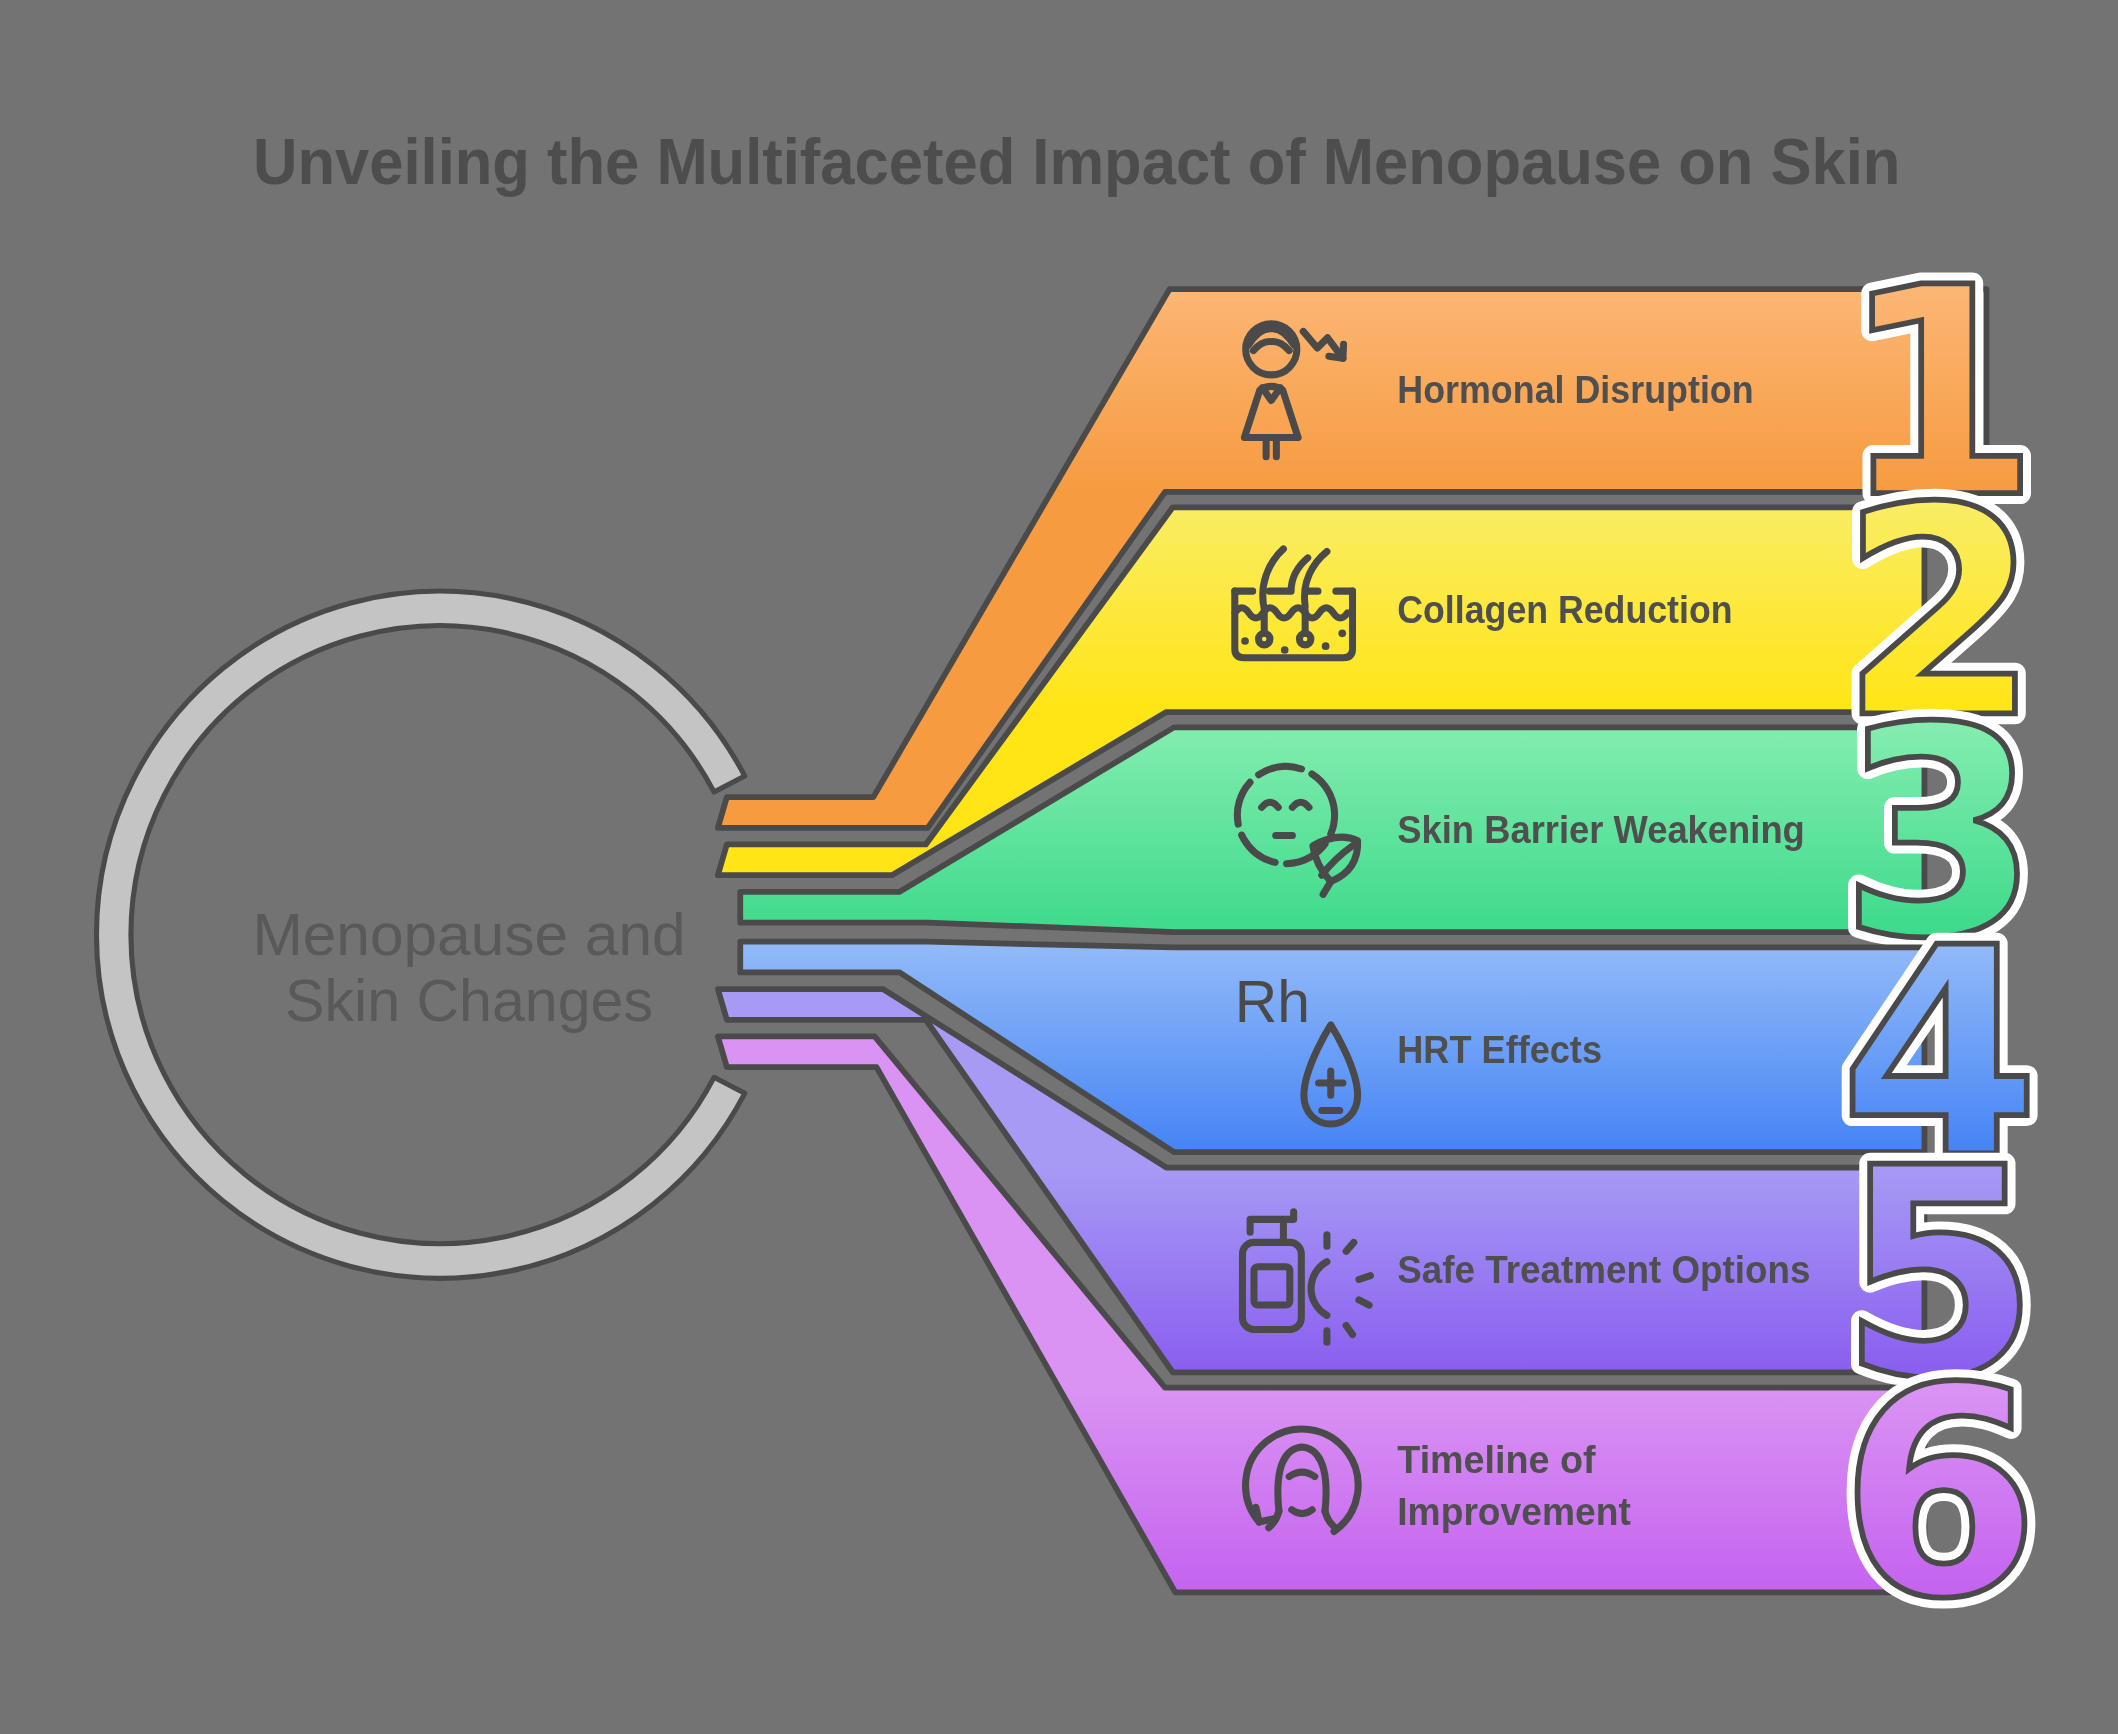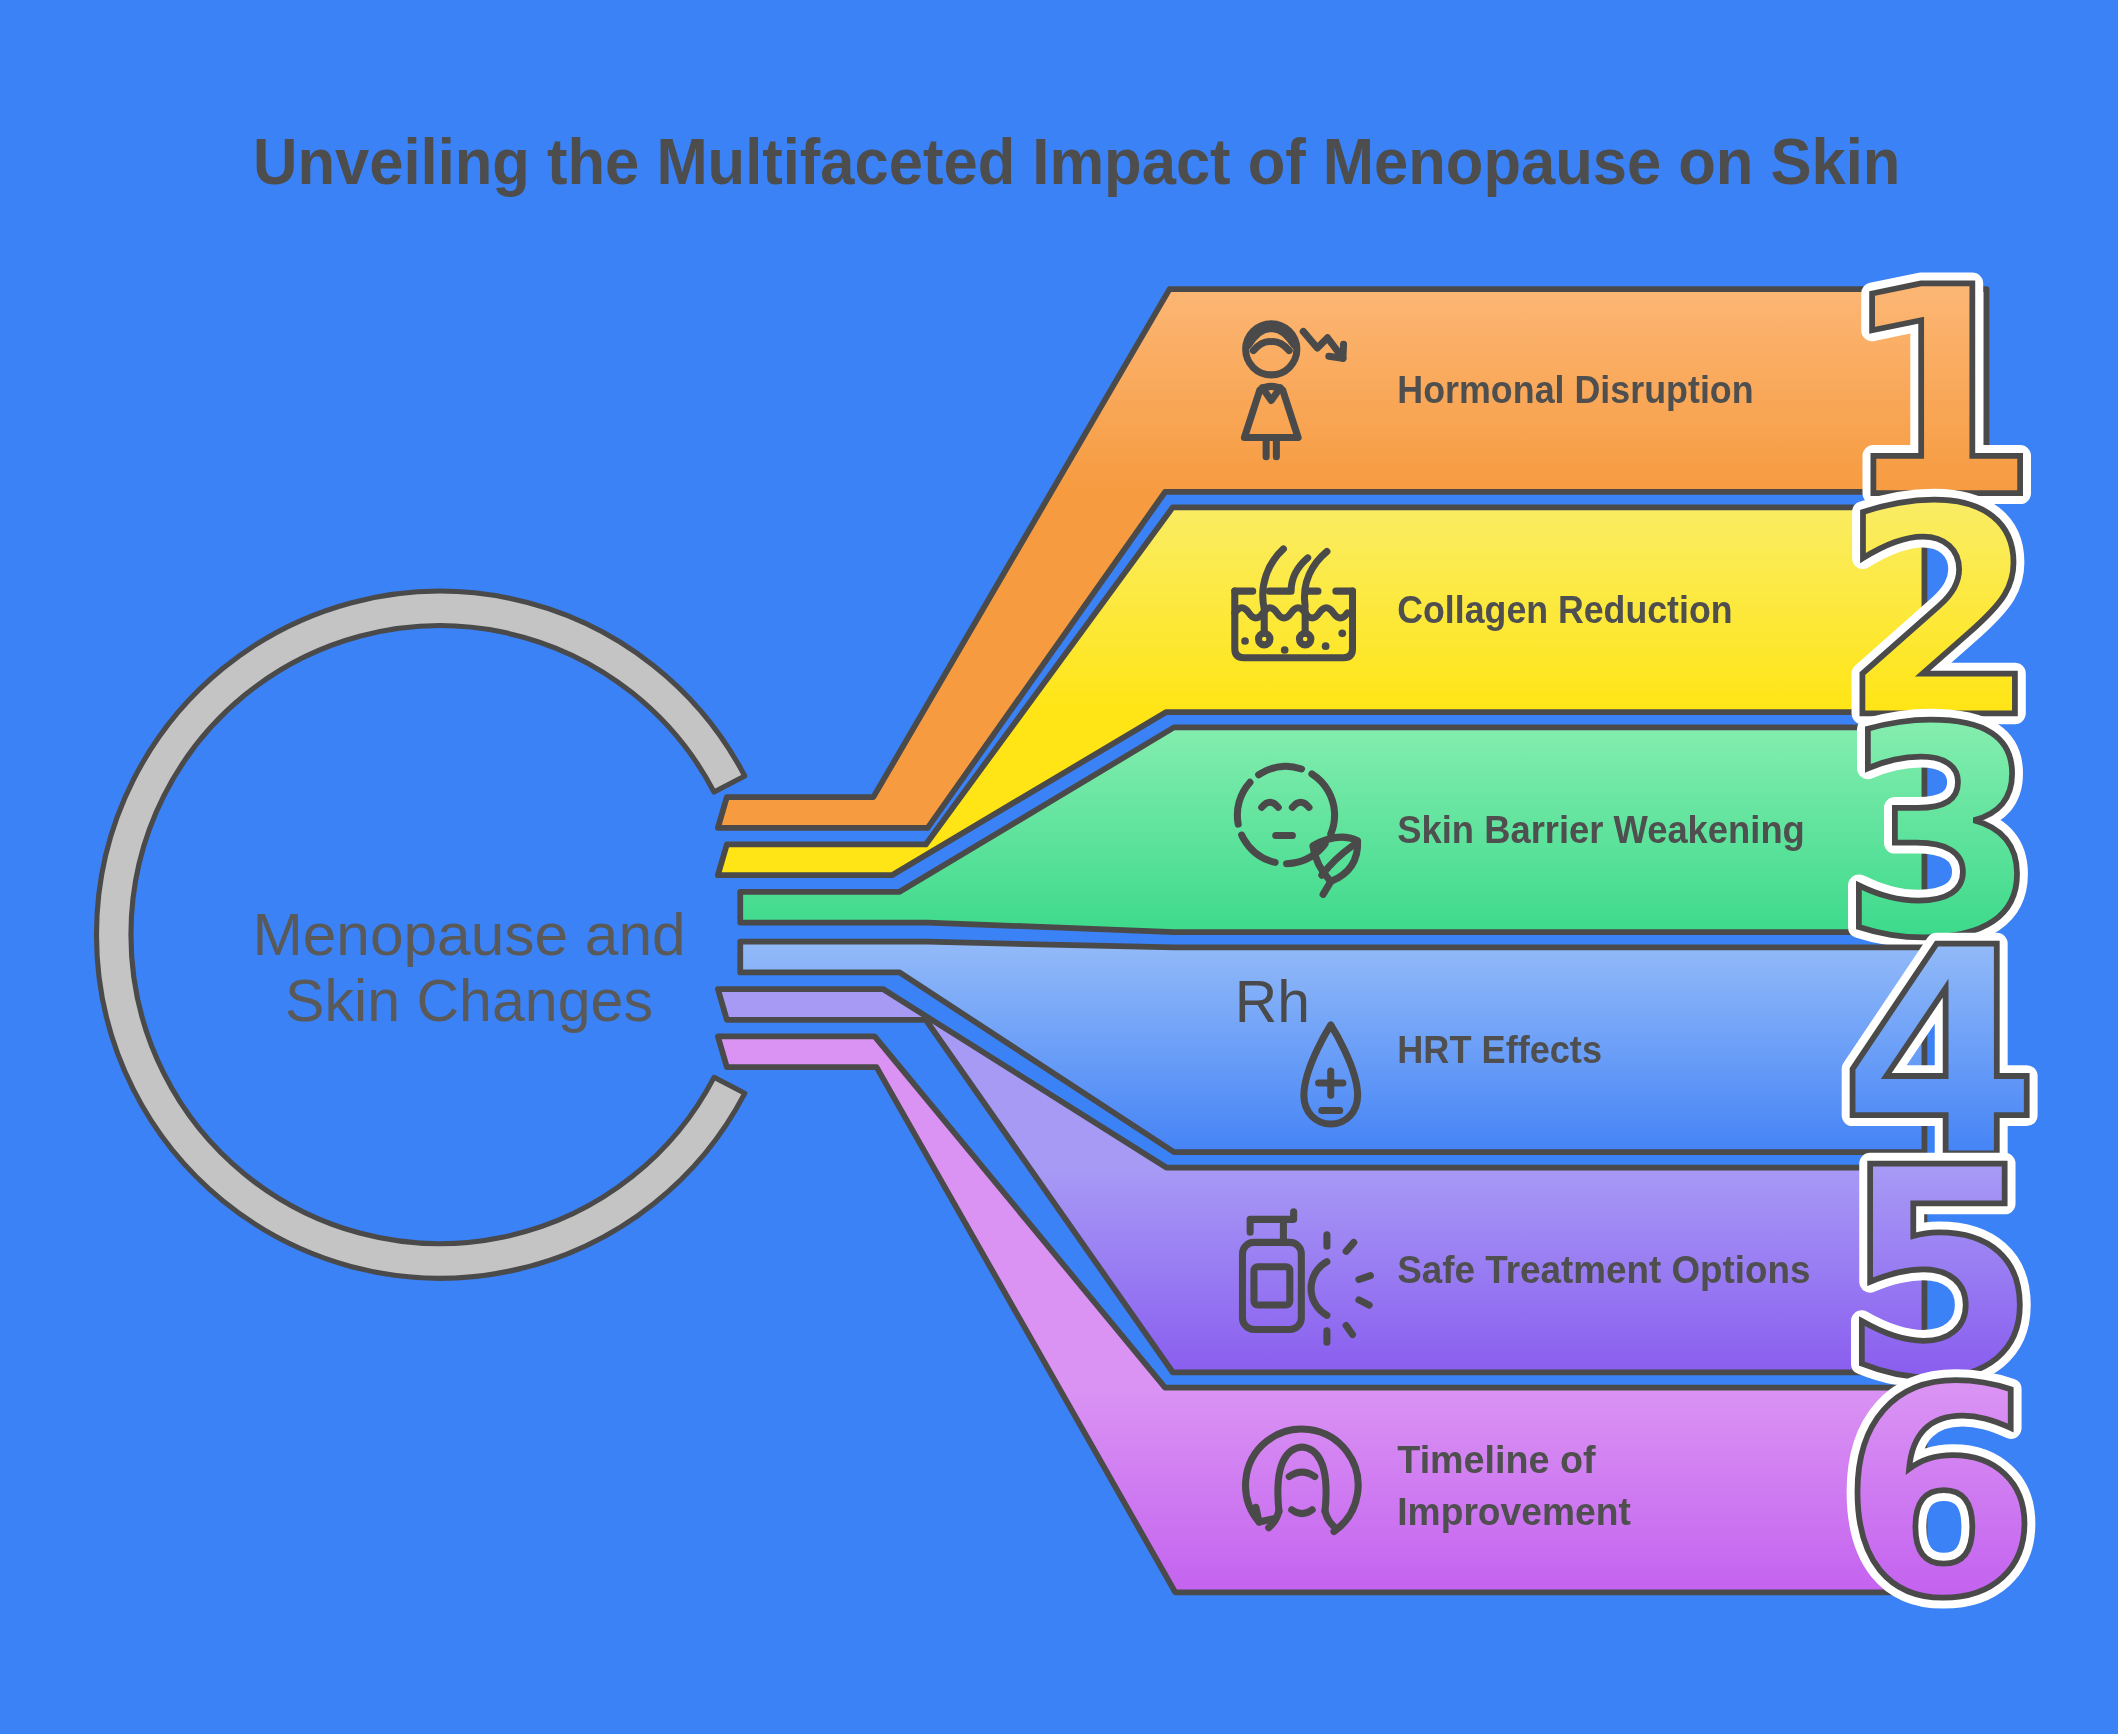--- a/index.html
+++ b/index.html
@@ -1,16 +1,16 @@
 <!DOCTYPE html>
 <html style="font-size:10.2px"><head>
 <meta charset="utf-8">
 <style>
   html,body{margin:0;padding:0;background:#ffffff;}
-  .stage{width:2119px;height:1735px;position:relative;background:#3b82f6;overflow:hidden;}
+  .stage{width:2119px;height:1735px;position:relative;background:#737373;overflow:hidden;}
   svg{display:block;}
   .title-text{font-family:"Liberation Sans",sans-serif;font-weight:bold;fill:#4d4d4d;}
   .center-text{font-family:"Liberation Sans",sans-serif;font-weight:400;fill:#595959;}
   .band-label{font-family:"Liberation Sans",sans-serif;font-weight:bold;fill:#4f4f4f;}
   .num{font-family:"DejaVu Sans",sans-serif;font-weight:bold;}
   .icon{stroke:#4a4a4a;stroke-width:11;fill:none;stroke-linecap:round;stroke-linejoin:round;}
   .icon-fill{fill:#4a4a4a;stroke:none;}
   .icon-text{font-family:"Liberation Sans",sans-serif;font-weight:400;fill:#4a4a4a;}
 </style>
 </head>

